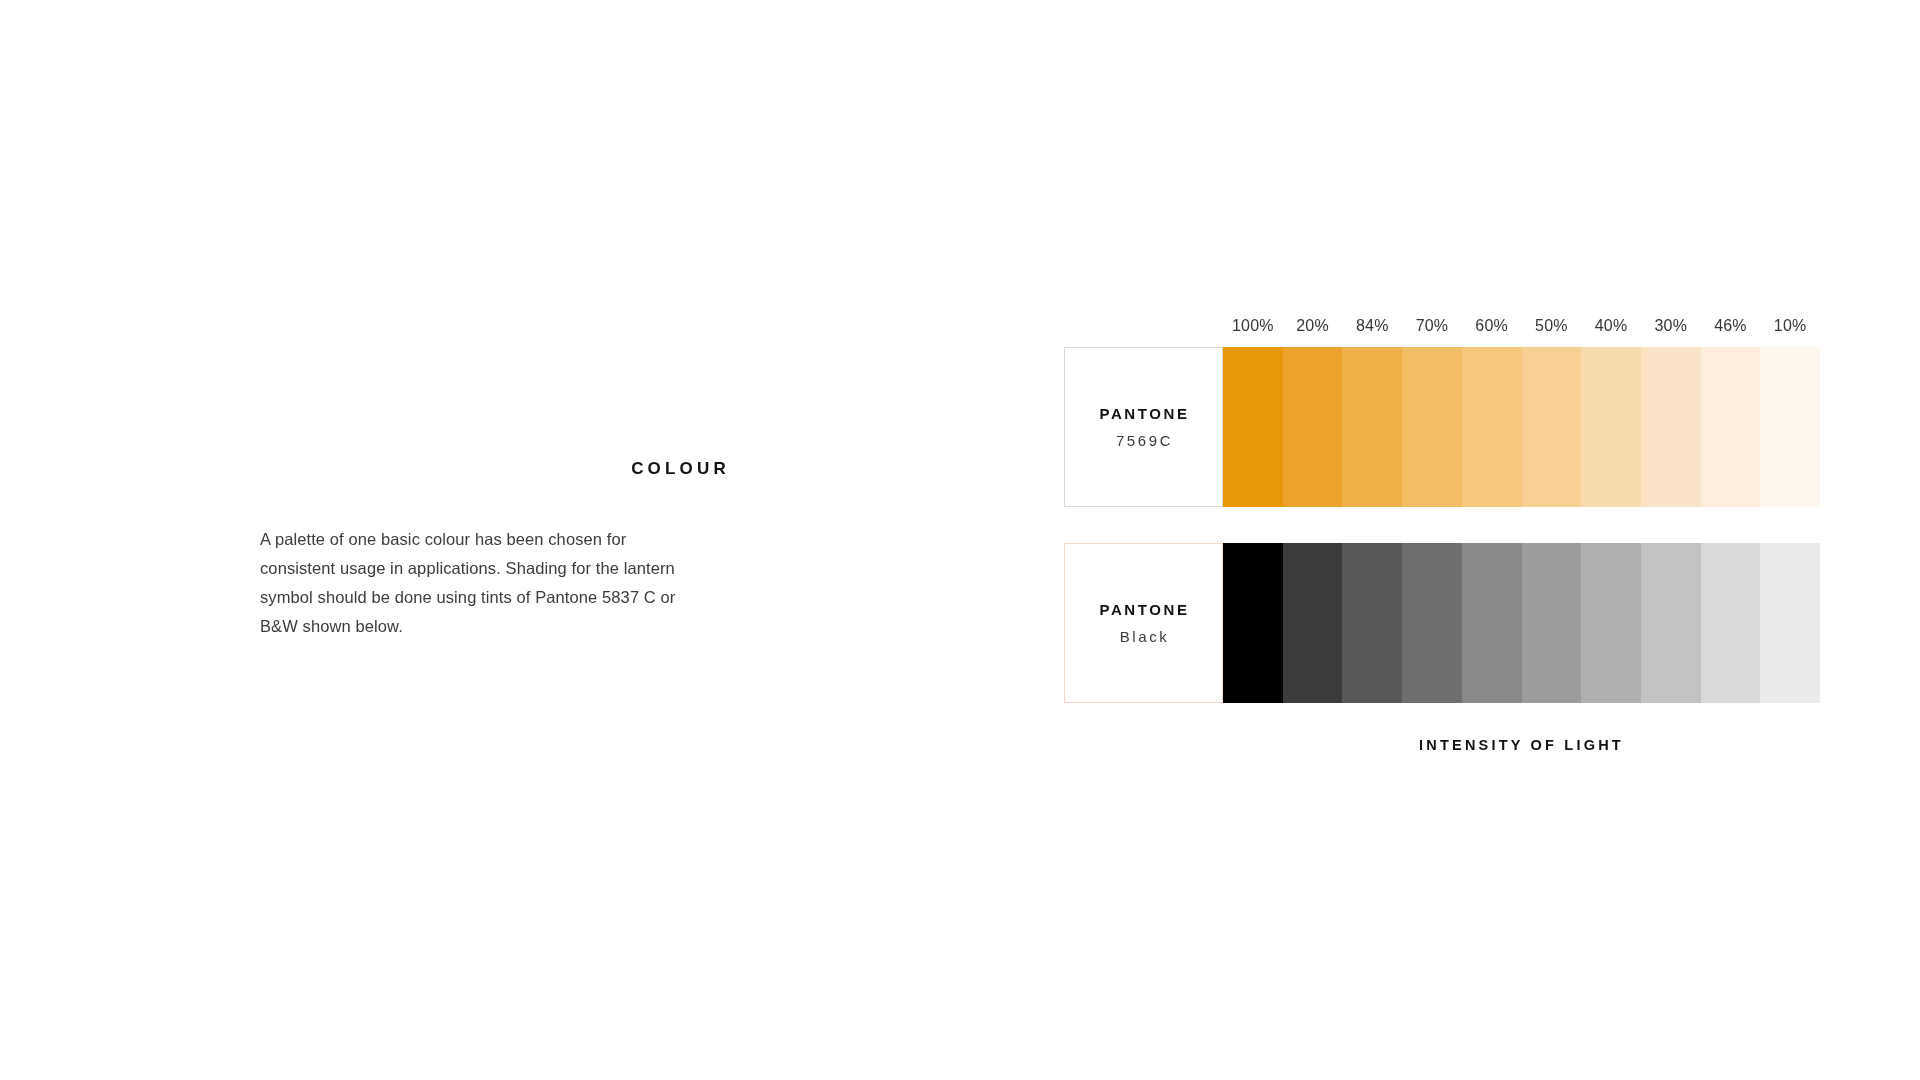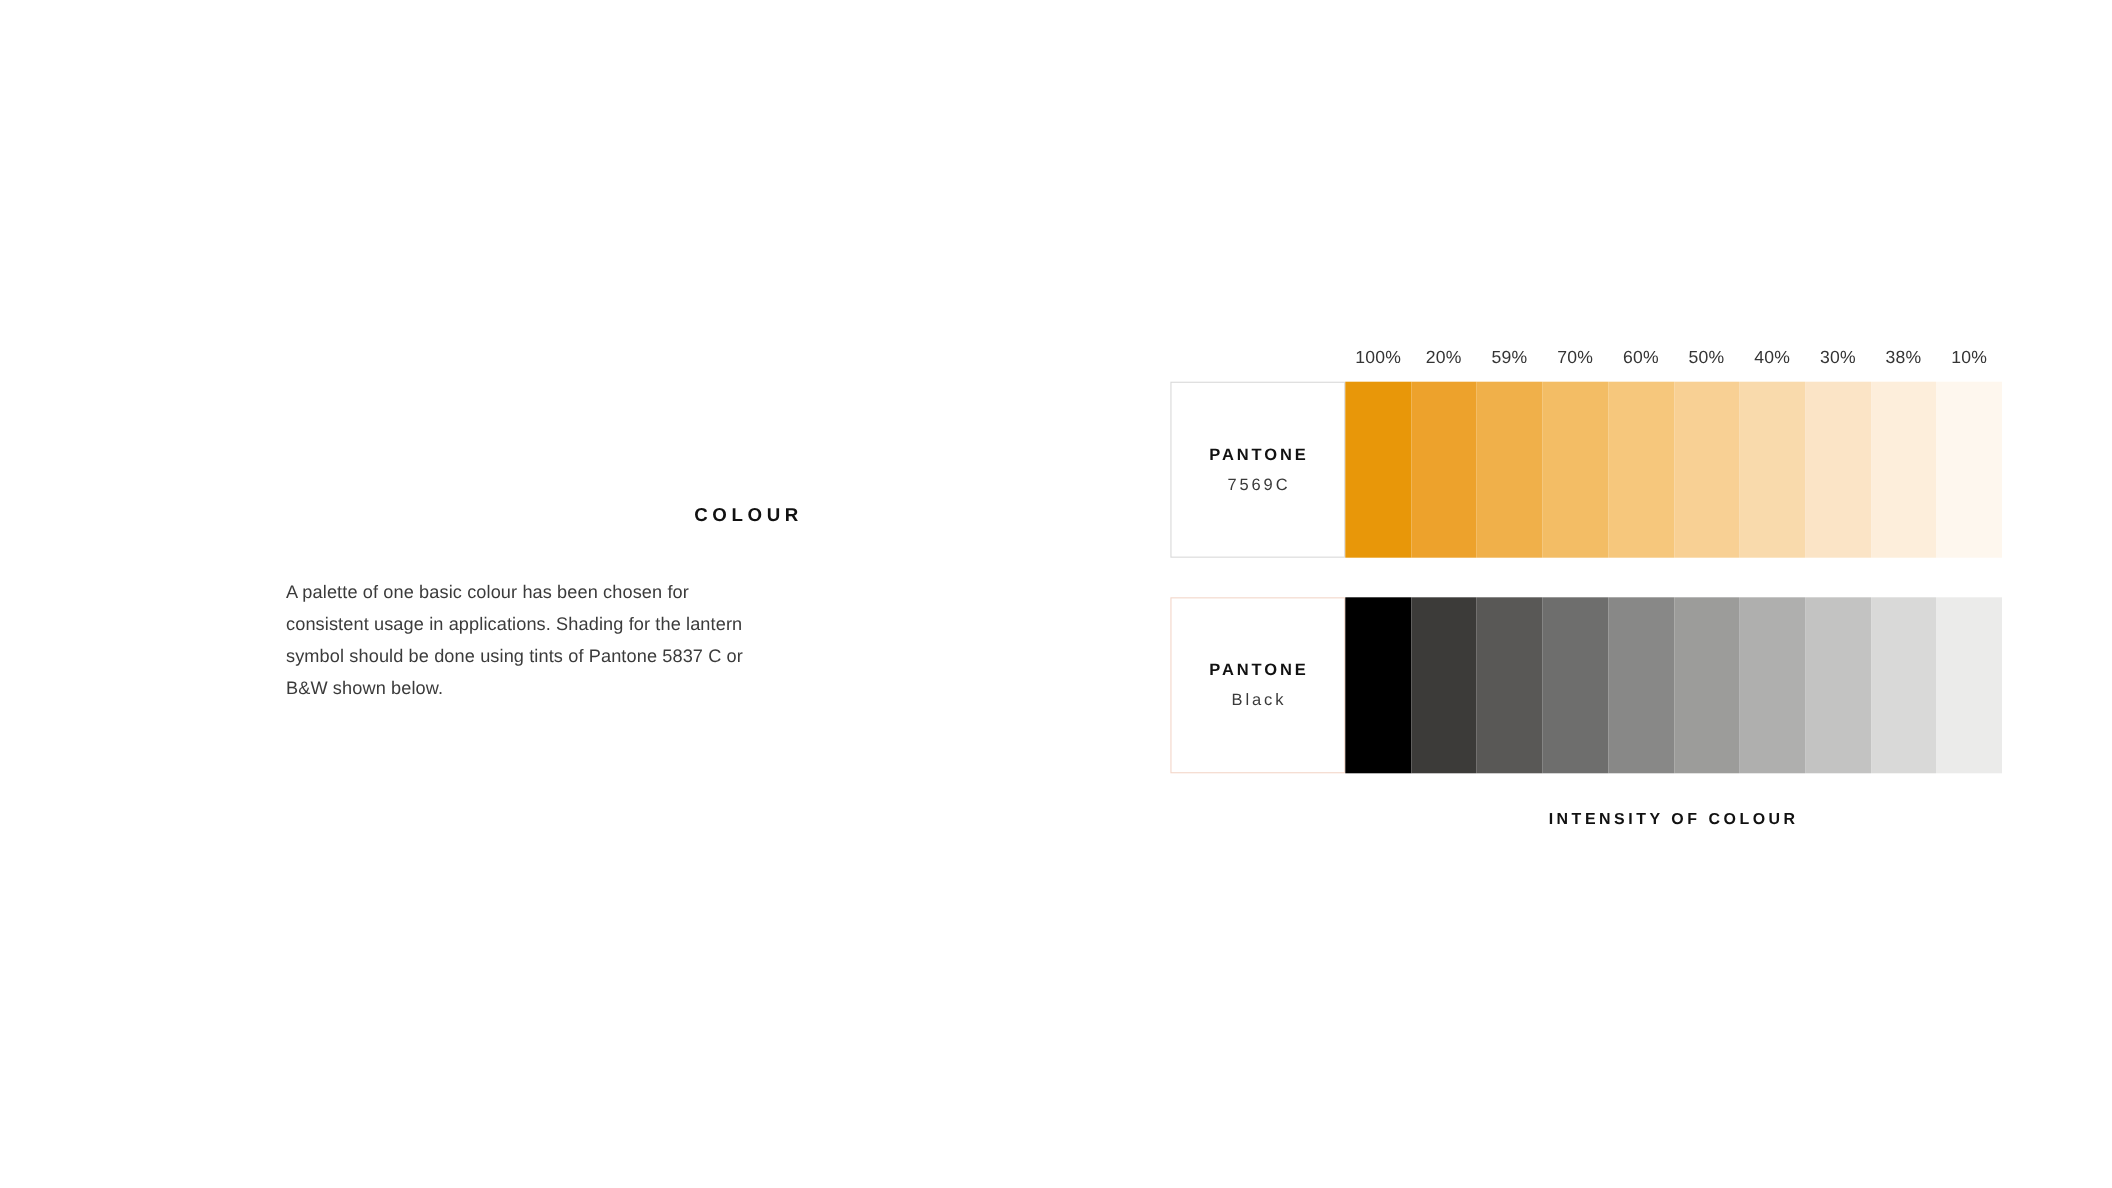--- a/index.html
+++ b/index.html
@@ -112,27 +112,27 @@
       <div>symbol should be done using tints of Pantone 5837 C or</div>
       <div class="last-line">B&amp;W shown below.</div>
     </div>
   </div>
 
   <div class="palette">
 
     <div class="pct-row">
       <div class="pct">100%</div>
       <div class="pct">20%</div>
-      <div class="pct">59%</div>
+      <div class="pct">84%</div>
       <div class="pct">70%</div>
       <div class="pct">60%</div>
       <div class="pct">50%</div>
       <div class="pct">40%</div>
       <div class="pct">30%</div>
-      <div class="pct">38%</div>
+      <div class="pct">46%</div>
       <div class="pct">10%</div>
     </div>
 
     <div class="strip-row first">
       <div class="swatch-label" style="border-color: rgb(217, 217, 217);">
         <div class="brand">PANTONE</div>
         <div class="code">7569C</div>
       </div>
       <div class="swatches">
           <div class="chip" title="100%" style="background: rgb(232, 151, 9);"></div>
@@ -160,16 +160,16 @@
           <div class="chip" title="70%" style="background: rgb(110, 110, 109);"></div>
           <div class="chip" title="60%" style="background: rgb(136, 136, 135);"></div>
           <div class="chip" title="50%" style="background: rgb(156, 156, 154);"></div>
           <div class="chip" title="40%" style="background: rgb(175, 175, 174);"></div>
           <div class="chip" title="30%" style="background: rgb(195, 195, 194);"></div>
           <div class="chip" title="20%" style="background: rgb(217, 217, 216);"></div>
           <div class="chip" title="10%" style="background: rgb(235, 235, 234);"></div>
         </div>
     </div>
 
-    <div class="caption">INTENSITY OF COLOUR</div>
+    <div class="caption">INTENSITY OF LIGHT</div>
   </div>
 
 </div>
 
 </body></html>

